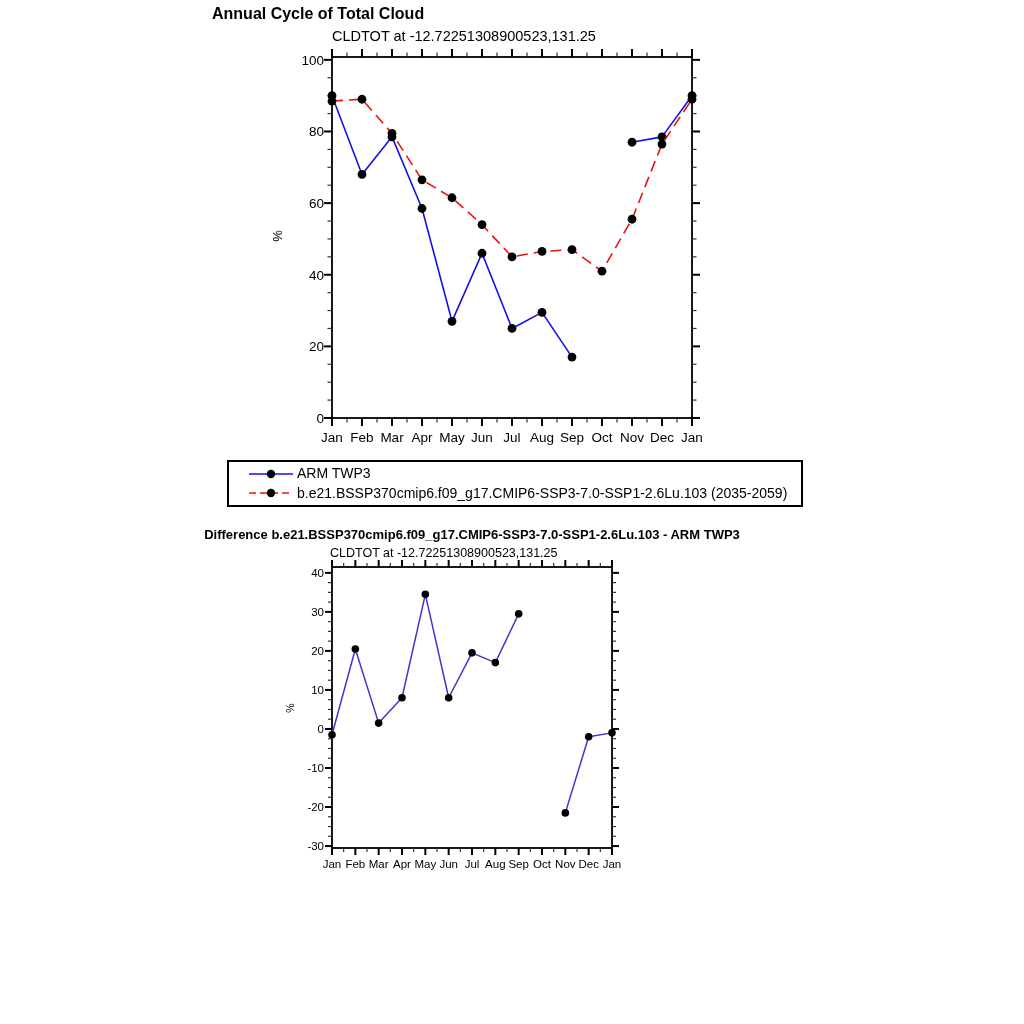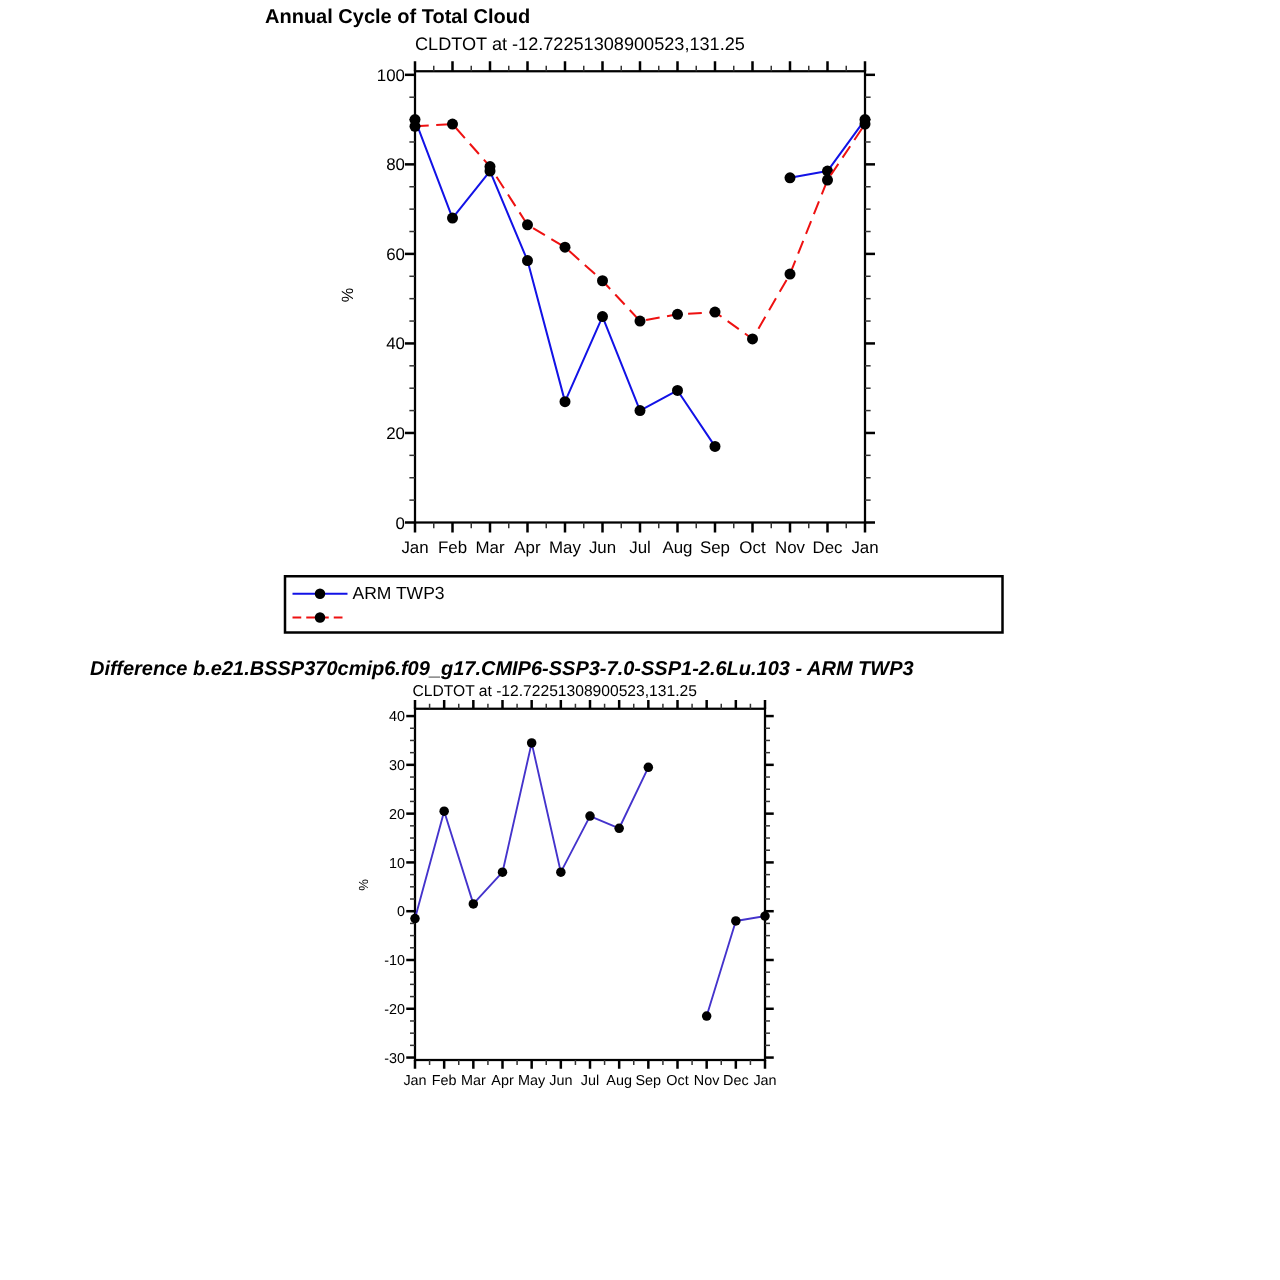--- a/index.html
+++ b/index.html
@@ -2,26 +2,26 @@
 <html><head>
 <meta charset="utf-8">
 <style>
   html,body{margin:0;padding:0;background:#ffffff;}
   #canvas{position:relative;width:1024px;height:1024px;background:#ffffff;overflow:hidden;
           font-family:"Liberation Sans",sans-serif;color:#000;}
   #plot-svg{position:absolute;left:0;top:0;}
   .t-main{position:absolute;top:5px;left:212px;width:636px;text-align:left;
           font-size:16px;font-weight:bold;}
   .t-sub{position:absolute;top:28px;left:332px;font-size:14.5px;}
-  .t-main2{position:absolute;top:527px;left:72px;width:800px;
-           font-size:16px;font-weight:bold;font-style:italic;}
+  .t-main2{position:absolute;top:527px;left:72px;width:800px;text-align:center;
+           font-size:13px;font-weight:bold;}
   .t-sub2{position:absolute;top:546px;left:330px;font-size:12.5px;}
   .legend{position:absolute;left:227px;top:460px;width:576px;height:47px;
           border:2px solid #000;box-sizing:border-box;display:flex;flex-direction:column;
-          justify-content:space-evenly;padding-left:4px;background:#fff;}
+          justify-content:space-evenly;padding-left:19px;background:#fff;}
   .lrow{display:flex;align-items:center;gap:3px;font-size:14px;line-height:15px;white-space:nowrap;}
   .lsamp{flex:0 0 auto;}
 </style>
 </head>
 <body>
 
 <div id="canvas">
   <svg id="plot-svg" width="1024" height="1024">
       <rect x="332" y="57" width="360" height="361" fill="none" stroke="#000" stroke-width="1.8"></rect>
       <line x1="327.5" y1="400.093253968254" x2="332" y2="400.093253968254" stroke="#333" stroke-width="1.2"></line>
@@ -320,18 +320,19 @@
         <line class="lsamp-line" x1="1" y1="6" x2="45" y2="6" stroke-width="1.6" stroke="#1212e6"></line>
         <circle cx="23" cy="6" r="4.2" fill="#000"></circle>
       </svg>
       <span>ARM TWP3</span>
     </div>
     <div class="lrow">
       <svg class="lsamp" width="46" height="12">
         <line class="lsamp-line" x1="1" y1="6" x2="45" y2="6" stroke-width="1.6" stroke="#ee1111" stroke-dasharray="7 4"></line>
         <circle cx="23" cy="6" r="4.2" fill="#000"></circle>
       </svg>
+      <span>b.e21.BSSP370cmip6.f09_g17.CMIP6-SSP3-7.0-SSP1-2.6Lu.103 (2035-2059)</span>
     </div>
   </div>
 
   <div class="t-main2">Difference b.e21.BSSP370cmip6.f09_g17.CMIP6-SSP3-7.0-SSP1-2.6Lu.103 - ARM TWP3</div>
   <div class="t-sub2">CLDTOT at -12.72251308900523,131.25</div>
 </div>
 
 </body></html>

